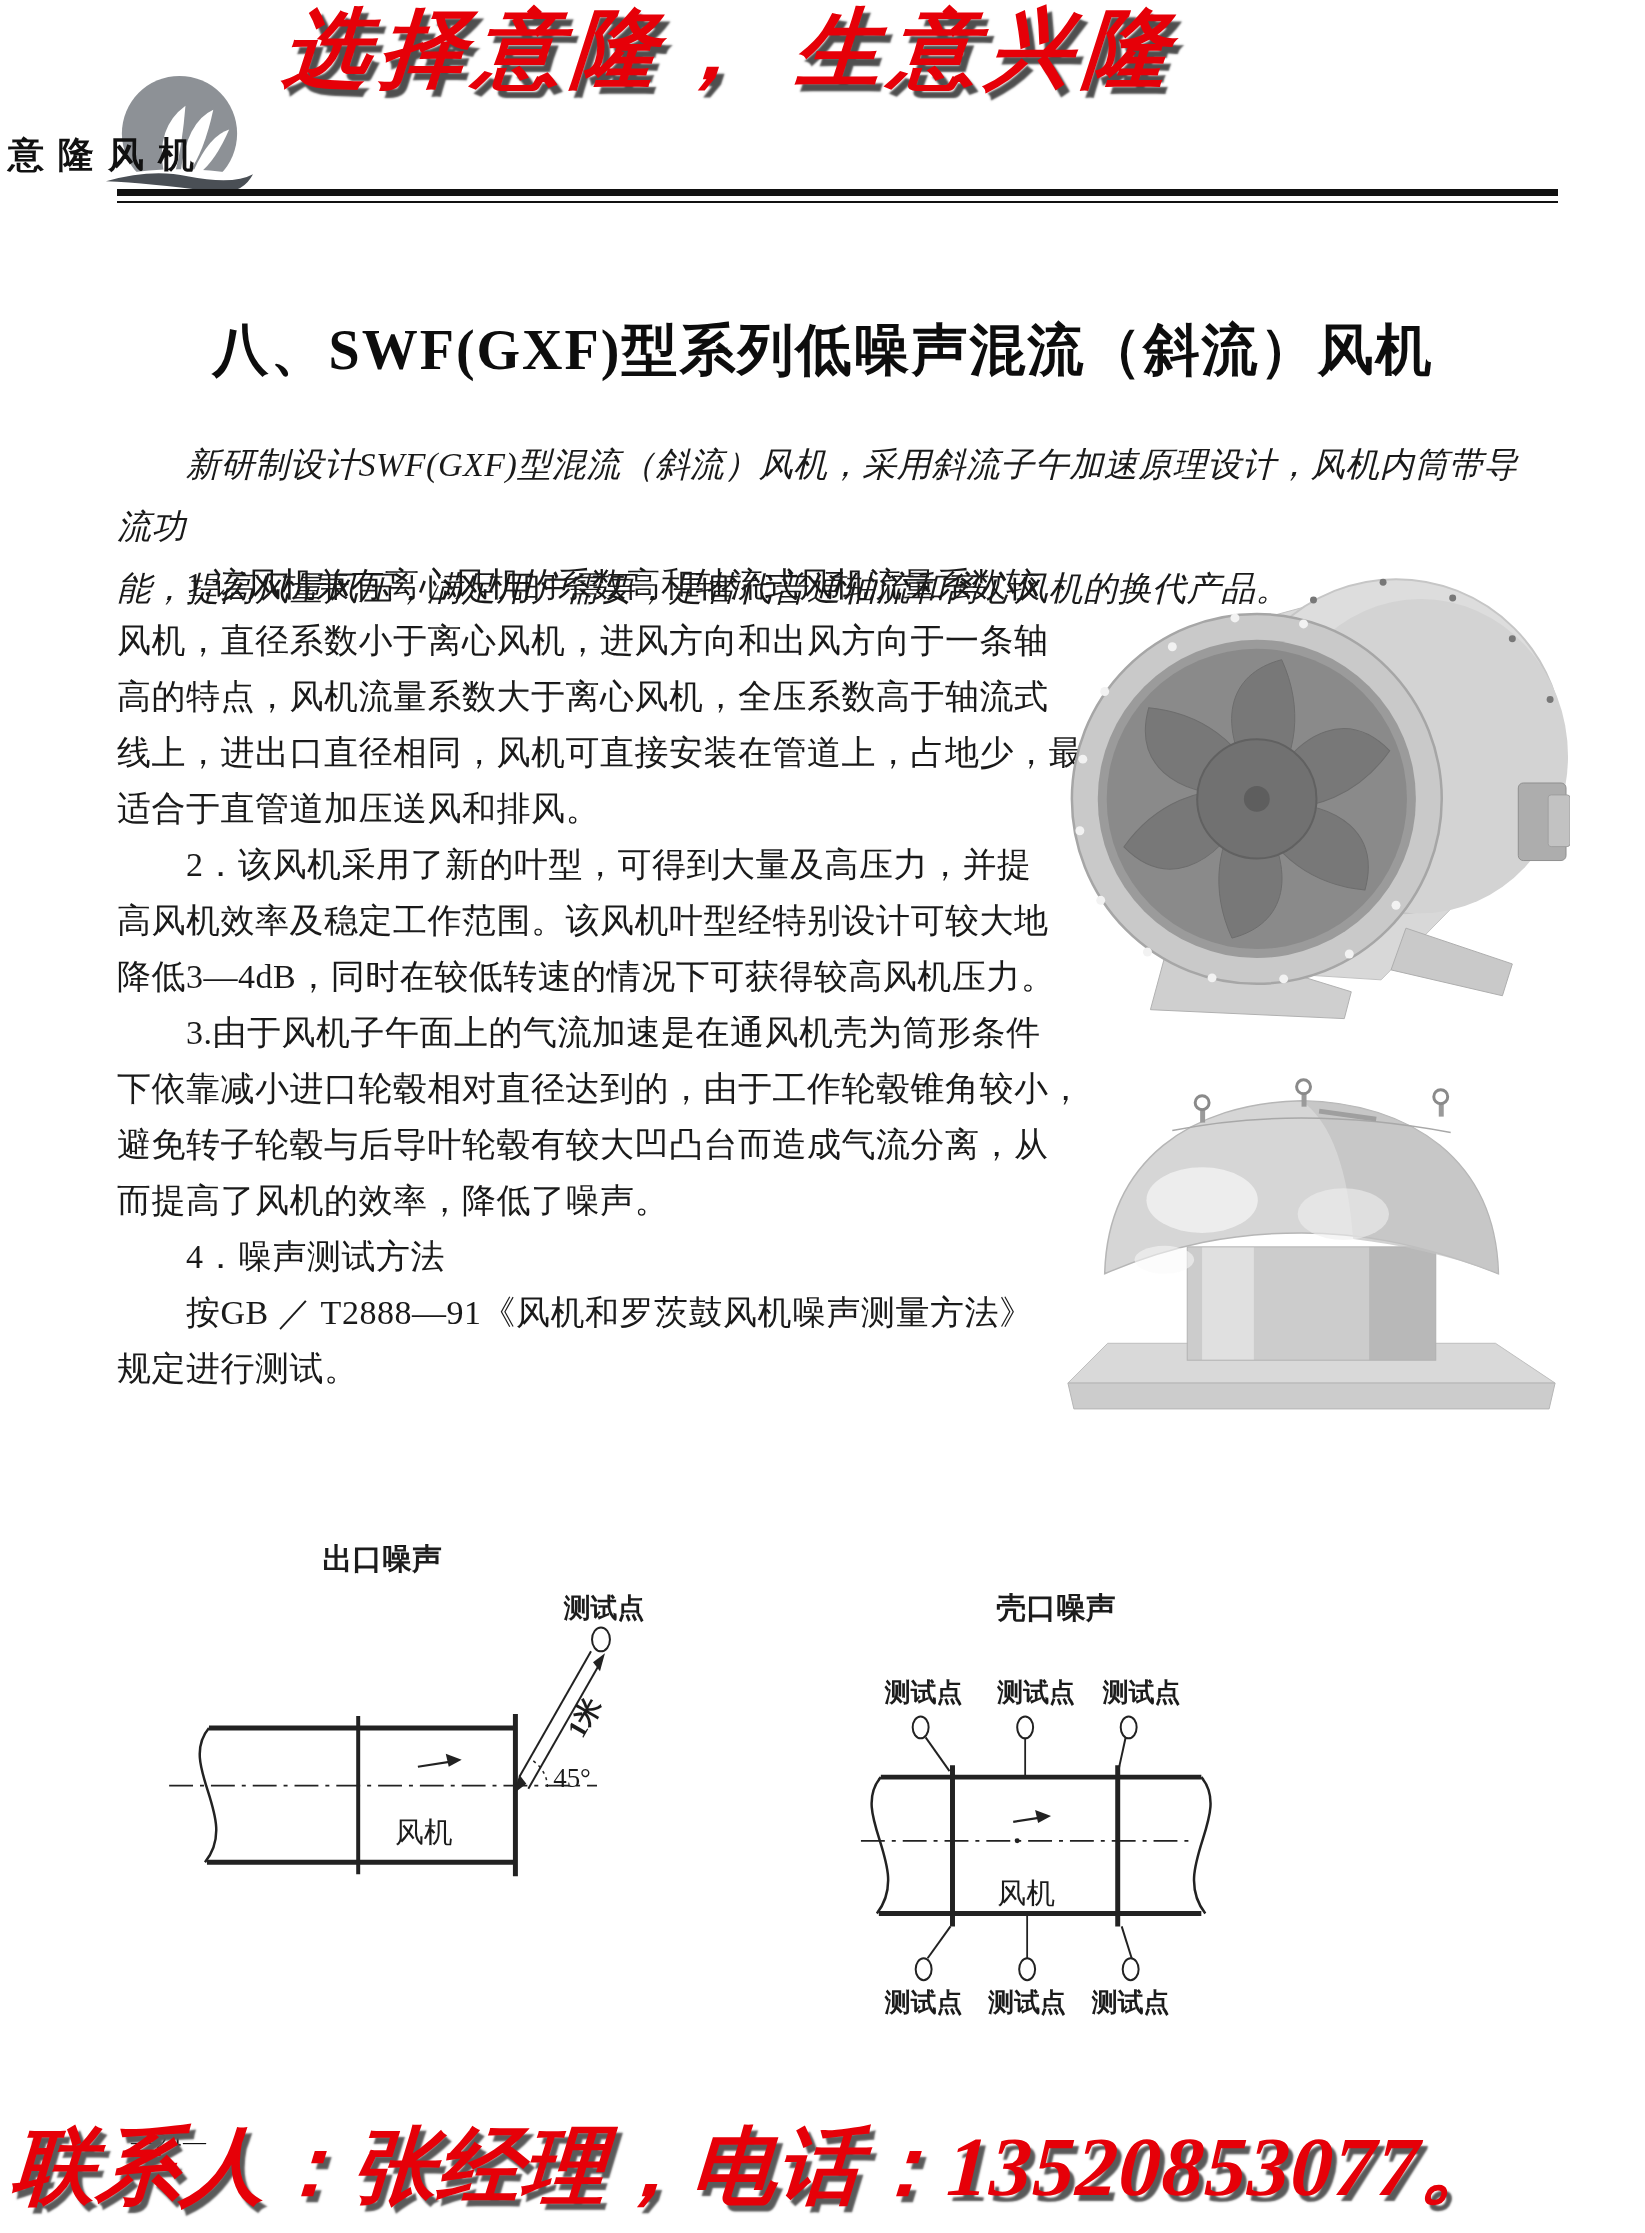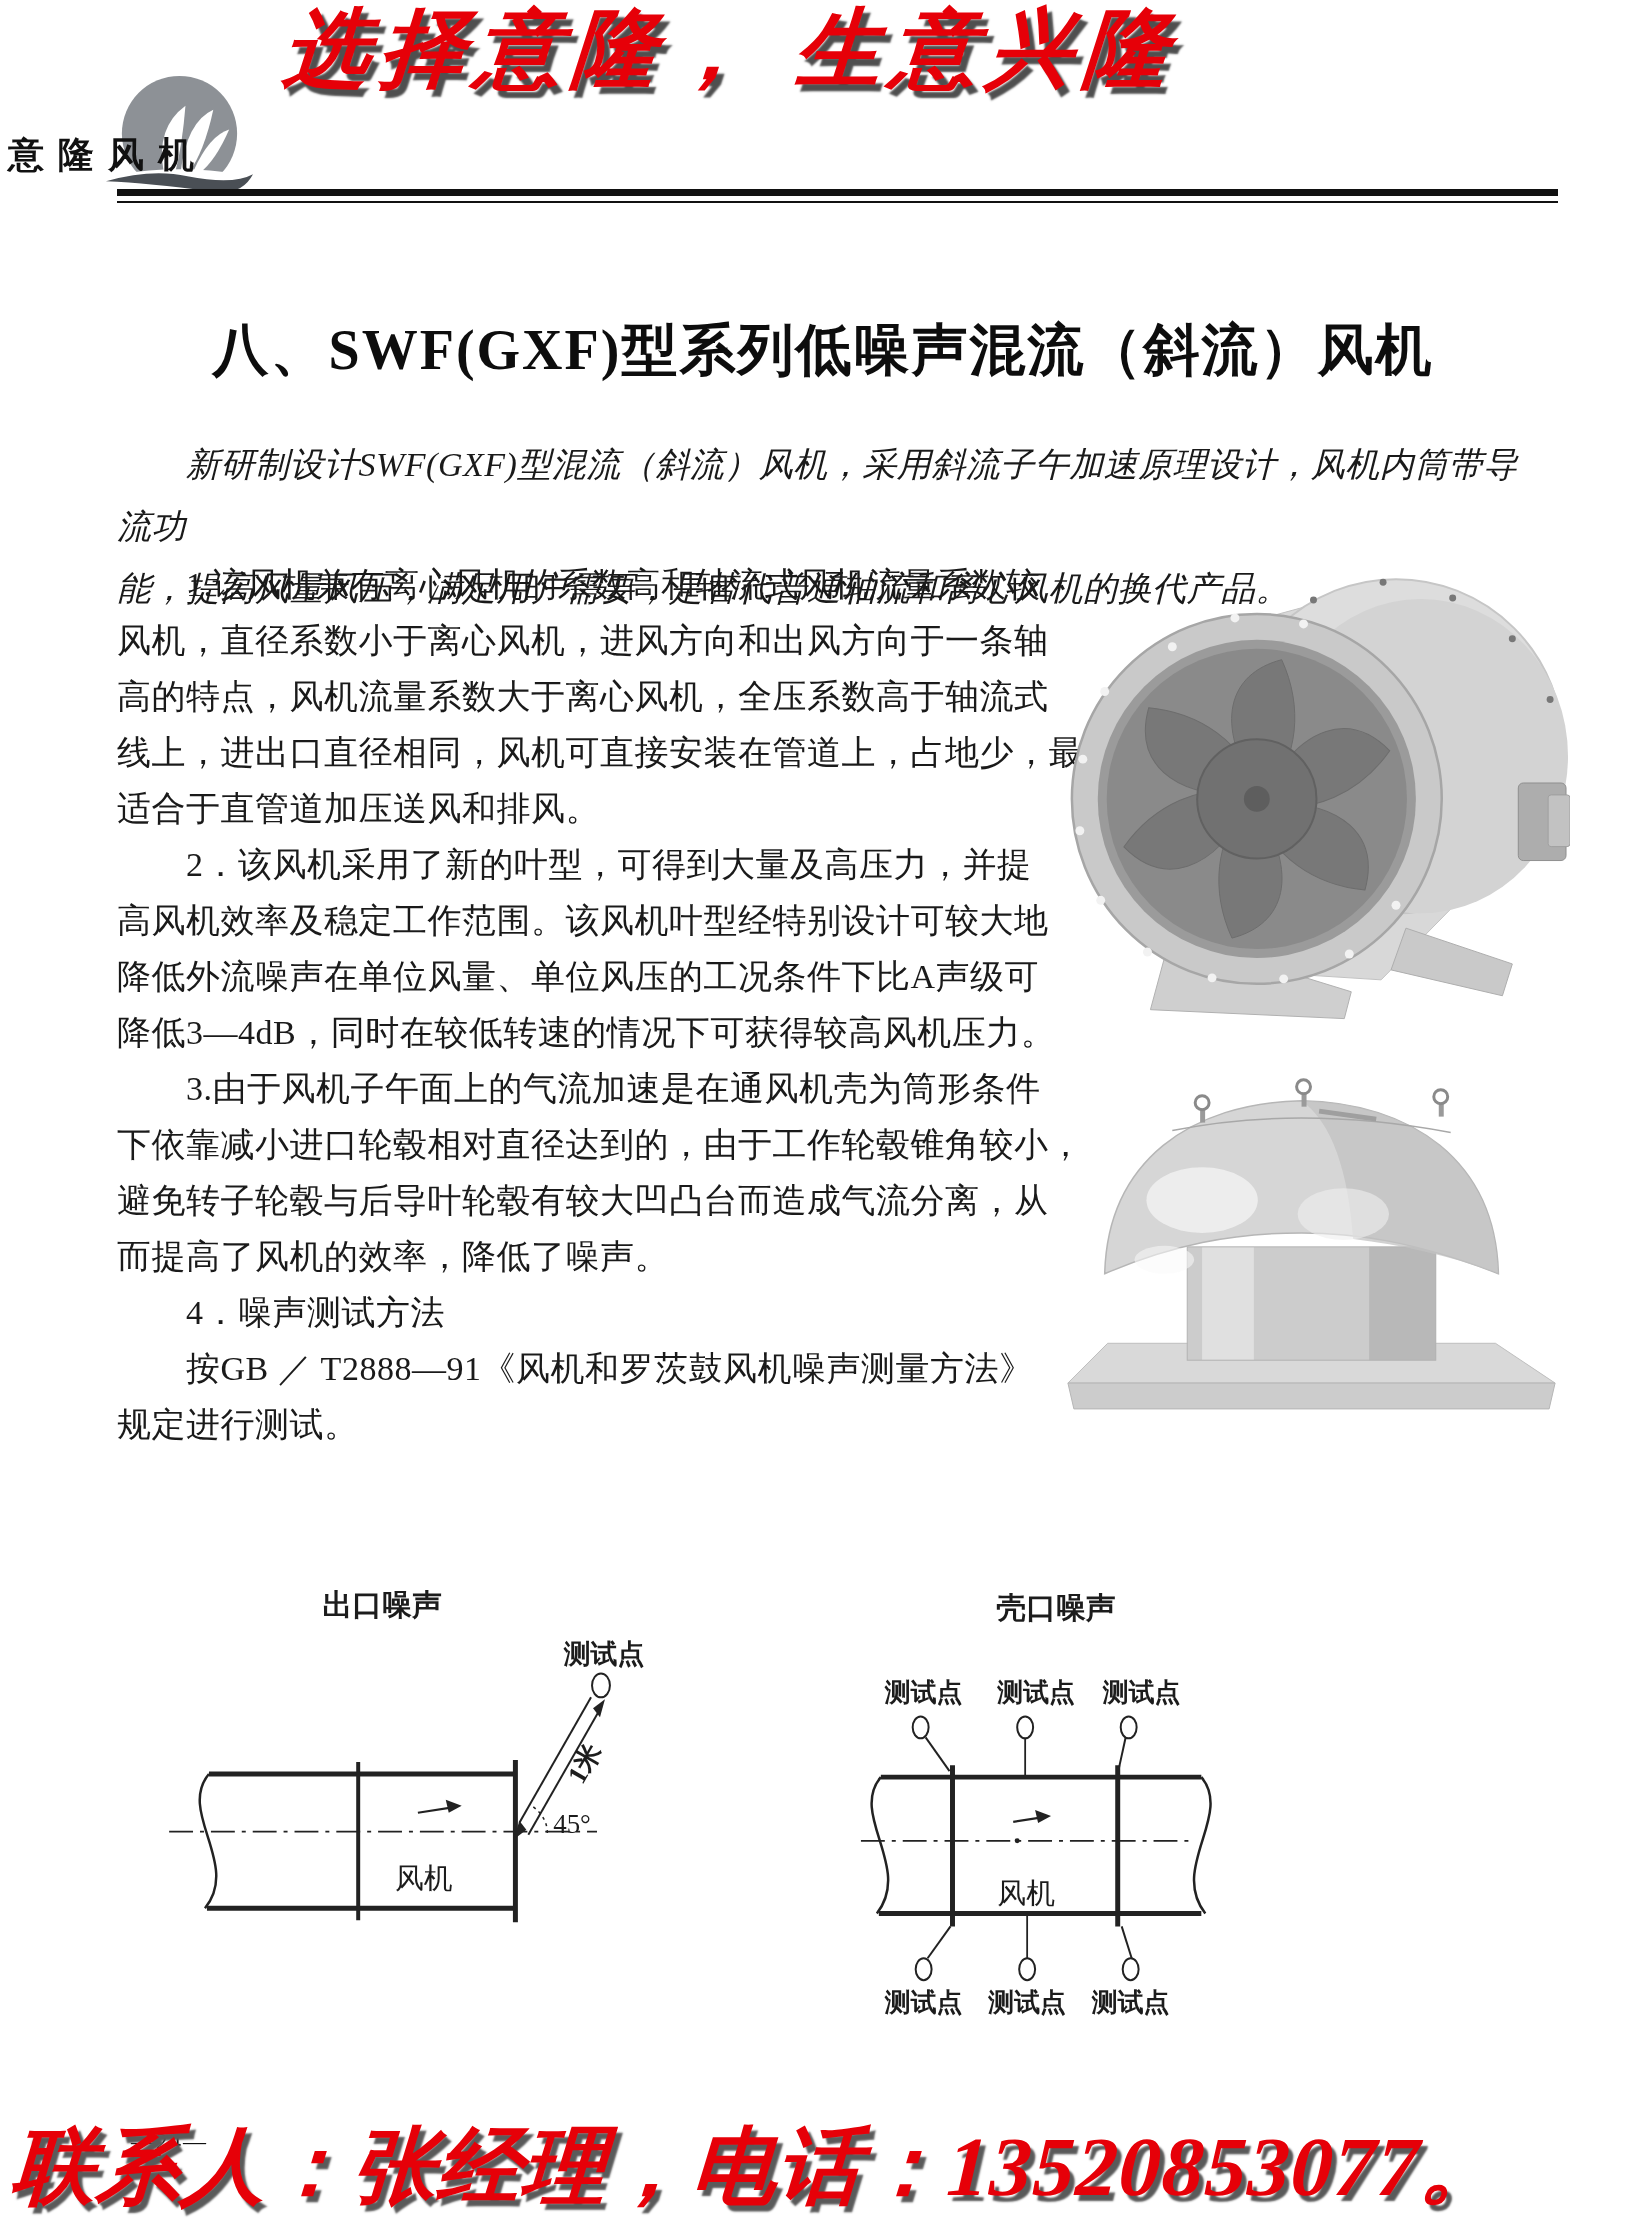--- a/index.html
+++ b/index.html
@@ -27,21 +27,21 @@
     position:absolute;left:0;right:0;top:281px;text-align:center;
     font-size:56px;font-weight:900;letter-spacing:2px;color:#0d0d0d;margin-top:32px;
   }
   .intro-block{position:absolute;left:117px;top:434px;width:1425px;}
   .intro-block .tline{font-size:34px;line-height:62px;letter-spacing:0.5px;font-style:italic;}
   .col-block{position:absolute;left:117px;top:557px;width:896px;}
   .col-block .tline{font-size:34px;line-height:56px;letter-spacing:0.5px;white-space:nowrap;}
   
   .fan-photo-1{position:absolute;left:1053px;top:542px;}
   .fan-photo-2{position:absolute;left:1053px;top:1013px;}
-  .diagram-left{position:absolute;left:169px;top:1570px;text-decoration:underline;}
+  .diagram-left{position:absolute;left:169px;top:1524px;text-decoration:underline;}
   .diagram-right{position:absolute;left:846px;top:1570px;}
   svg text{font-family:"Liberation Serif","DejaVu Serif",serif;fill:#1c1c1c;}
   
   .page-number{
     position:absolute;left:131px;top:2129px;font-size:23px;letter-spacing:2px;color:#111;
   }
   .contact-bottom{
     position:absolute;left:12px;top:2111px;width:1632px;
     font-size:84px;font-weight:900;font-style:italic;line-height:111px;
     color:#e60008;white-space:nowrap;letter-spacing:1px;
@@ -78,21 +78,20 @@
   </div>
 
   <div class="col-block">
     <div class="tline">　　1.该风机兼有离心风机的系数高和轴流式风机流量系数较</div>
     <div class="tline">风机，直径系数小于离心风机，进风方向和出风方向于一条轴</div>
     <div class="tline">高的特点，风机流量系数大于离心风机，全压系数高于轴流式</div>
     <div class="tline">线上，进出口直径相同，风机可直接安装在管道上，占地少，最</div>
     <div class="tline">适合于直管道加压送风和排风。</div>
     <div class="tline">　　2．该风机采用了新的叶型，可得到大量及高压力，并提</div>
     <div class="tline">高风机效率及稳定工作范围。该风机叶型经特别设计可较大地</div>
-    <div class="tline">降低外流噪声在单位风量、单位风压的工况条件下比A声级可</div>
     <div class="tline">降低3—4dB，同时在较低转速的情况下可获得较高风机压力。</div>
     <div class="tline">　　3.由于风机子午面上的气流加速是在通风机壳为筒形条件</div>
     <div class="tline">下依靠减小进口轮毂相对直径达到的，由于工作轮毂锥角较小，</div>
     <div class="tline">避免转子轮毂与后导叶轮毂有较大凹凸台而造成气流分离，从</div>
     <div class="tline">而提高了风机的效率，降低了噪声。</div>
     <div class="tline">　　4．噪声测试方法</div>
     <div class="tline">　　按GB ／ T2888—91《风机和罗茨鼓风机噪声测量方法》</div>
     <div class="tline">规定进行测试。</div>
   </div>
 

